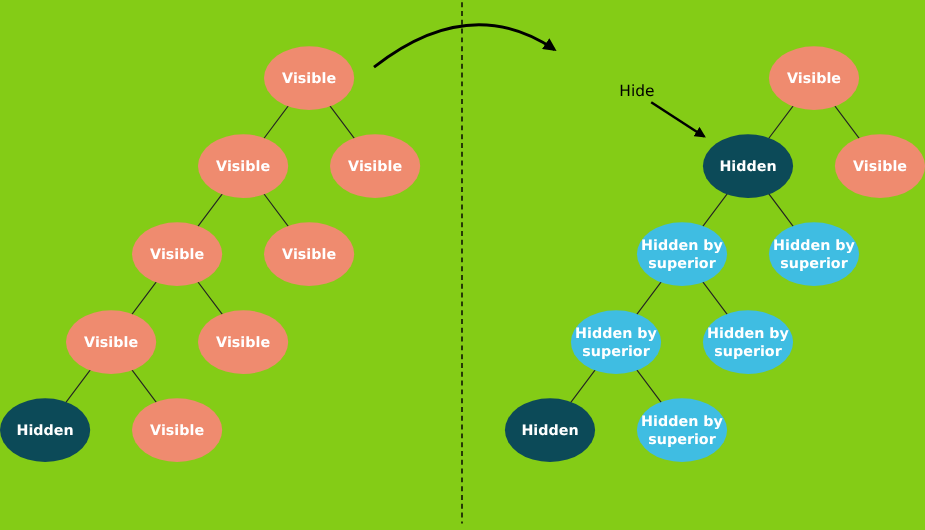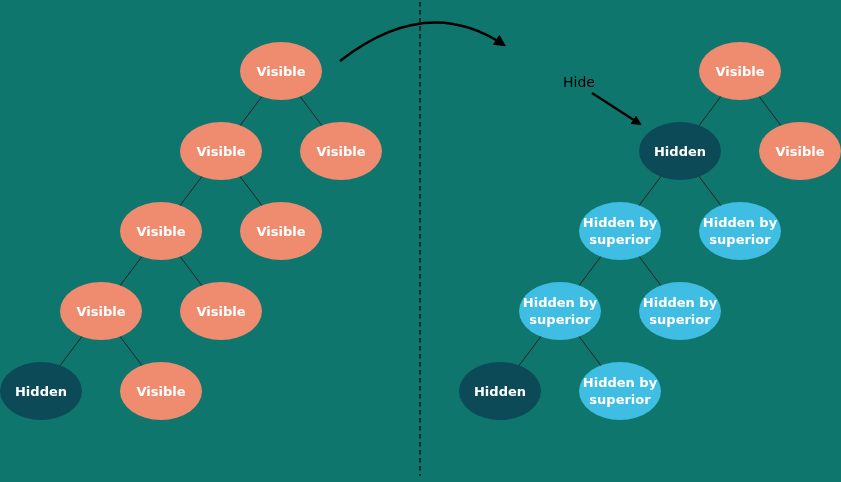--- a/index.html
+++ b/index.html
@@ -5,21 +5,21 @@
   html, body {
     margin: 0;
     padding: 0;
     background: #ffffff;
     font-family: "DejaVu Sans", "Liberation Sans", sans-serif;
   }
   .stage {
     position: relative;
     width: 841px;
     height: 482px;
-    background: #0f766e;
+    background: #84cc16;
     overflow: hidden;
   }
   svg text {
     font-family: "DejaVu Sans", "Liberation Sans", sans-serif;
   }
   .node-label {
     font-size: 13px;
     font-weight: 600;
   }
   .annotation-label {

